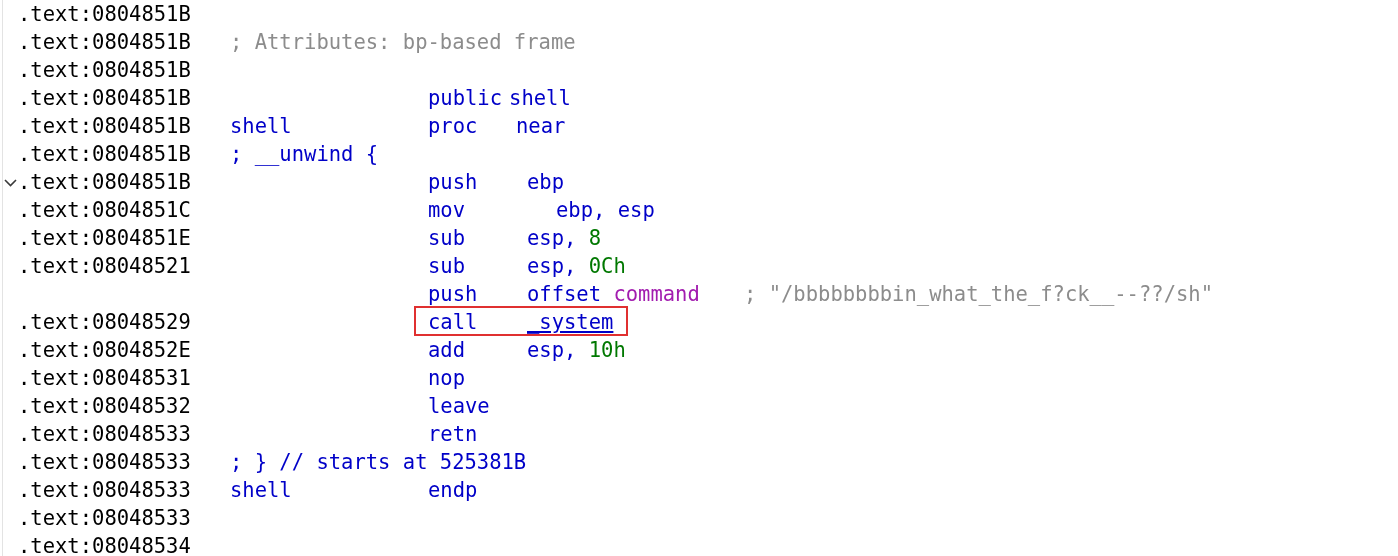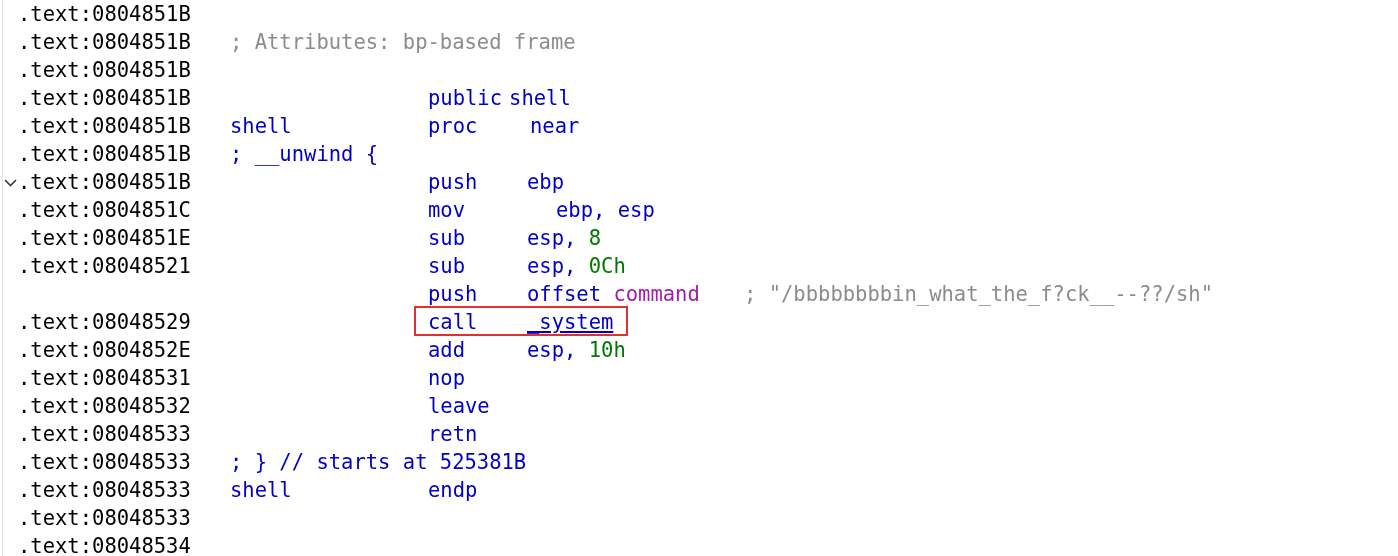--- a/index.html
+++ b/index.html
@@ -105,21 +105,21 @@
 </head>
 <body>
 
 <div id="disasm-view">
   <div id="gutter-rule"></div>
   <div id="lines-host">
       <div class="line"><span class="addr">.text:0804851B</span></div>
       <div class="line"><span class="addr">.text:0804851B</span><span class="lbl c-gray">; Attributes: bp-based frame</span></div>
       <div class="line"><span class="addr">.text:0804851B</span></div>
       <div class="line"><span class="addr">.text:0804851B</span><span class="mnem c-blue">public</span><span class="ops" style="left:509.1px"><span class="c-blue">shell</span></span></div>
-      <div class="line"><span class="addr">.text:0804851B</span><span class="lbl c-blue">shell</span><span class="mnem c-blue">proc</span><span class="ops" style="left:530px"><span class="c-blue">near</span></span></div>
+      <div class="line"><span class="addr">.text:0804851B</span><span class="lbl c-blue">shell</span><span class="mnem c-blue">proc</span><span class="ops" style="left:516px"><span class="c-blue">near</span></span></div>
       <div class="line"><span class="addr">.text:0804851B</span><span class="lbl c-blue">; __unwind {</span></div>
       <div class="line"><span class="fold"><svg width="13" height="8" viewBox="0 0 13 8" aria-hidden="true">
             <path d="M1 1 L6.5 6.5 L12 1" fill="none" stroke="#3a3a3a" stroke-width="1.6"></path>
           </svg></span><span class="addr">.text:0804851B</span><span class="mnem c-blue">push</span><span class="ops" style="left:527.0px"><span class="c-blue">ebp</span></span></div>
       <div class="line"><span class="addr">.text:0804851C</span><span class="mnem c-blue">mov</span><span class="ops" style="left:556px"><span class="c-blue">ebp, esp</span></span></div>
       <div class="line"><span class="addr">.text:0804851E</span><span class="mnem c-blue">sub</span><span class="ops" style="left:527.0px"><span class="c-blue">esp, </span><span class="c-green">8</span></span></div>
       <div class="line"><span class="addr">.text:08048521</span><span class="mnem c-blue">sub</span><span class="ops" style="left:527.0px"><span class="c-blue">esp, </span><span class="c-green">0Ch</span></span></div>
       <div class="line"><span class="mnem c-blue">push</span><span class="ops" style="left:527.0px"><span class="c-blue">offset </span><span class="c-navy">command</span></span><span class="cmt-col c-gray">; "/bbbbbbbbin_what_the_f?ck__--??/sh"</span></div>
       <div class="line"><span class="addr">.text:08048529</span><span class="mnem c-blue">call</span><span class="ops" style="left:527.0px"><span class="c-blue u">_system</span></span></div>
       <div class="line"><span class="addr">.text:0804852E</span><span class="mnem c-blue">add</span><span class="ops" style="left:527.0px"><span class="c-blue">esp, </span><span class="c-green">10h</span></span></div>

